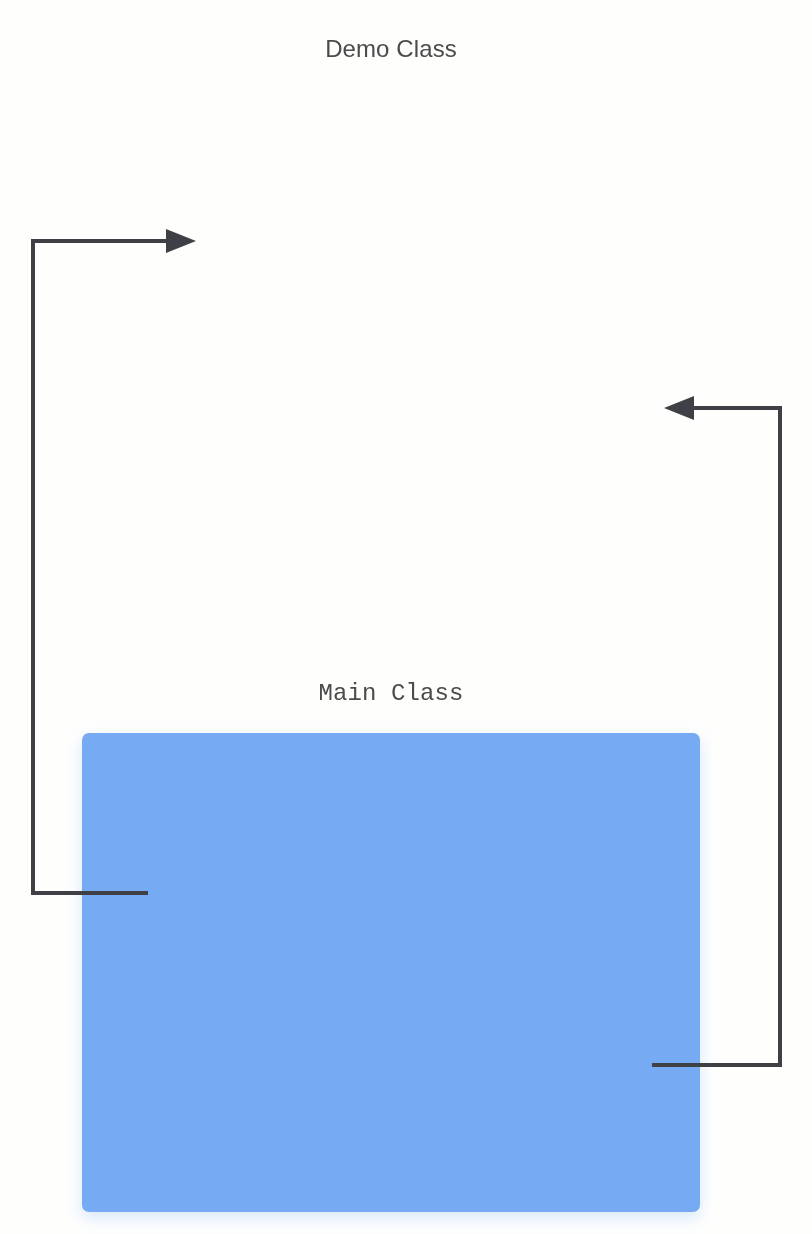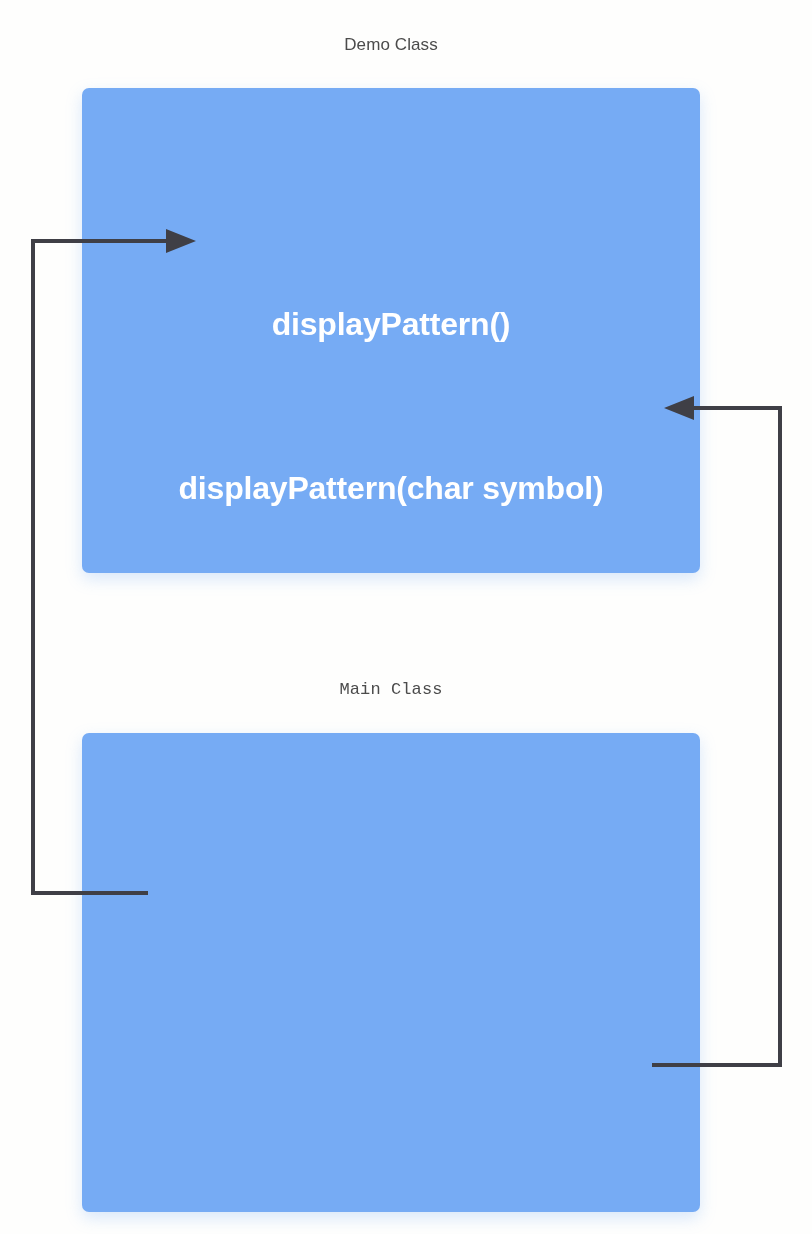--- a/index.html
+++ b/index.html
@@ -19,21 +19,21 @@
     height: 1234px;
     background: #fefefd;
   }
   
   .class-title {
     position: absolute;
     left: 82px;
     width: 618px;
     text-align: center;
     color: #4b4b4b;
-    font-size: 17px;
+    font-size: 24px;
     font-weight: 400;
     letter-spacing: 0.1px;
     line-height: 1.1;
   }
   #title-demo { top: 36px; }
   #title-main { top: 681px; font-family: Liberation Mono, monospace; }
 
   
   .class-box {
     position: absolute;
@@ -88,24 +88,20 @@
     fill: #3f3f46;
   }
 </style>
 </head>
 <body>
 
 <div id="canvas">
 
   <div class="class-title" id="title-demo">Demo Class</div>
 
-  <div class="class-box" id="box-demo">
-    <div class="method" id="m-demo-1">displayPattern()</div>
-    <div class="method" id="m-demo-2">displayPattern(char symbol)</div>
-  </div>
 
   <div class="class-title" id="title-main">Main Class</div>
 
   <div class="class-box" id="box-main">
     
     
   </div>
 
   <svg id="connectors" viewBox="0 0 812 1234">
 

